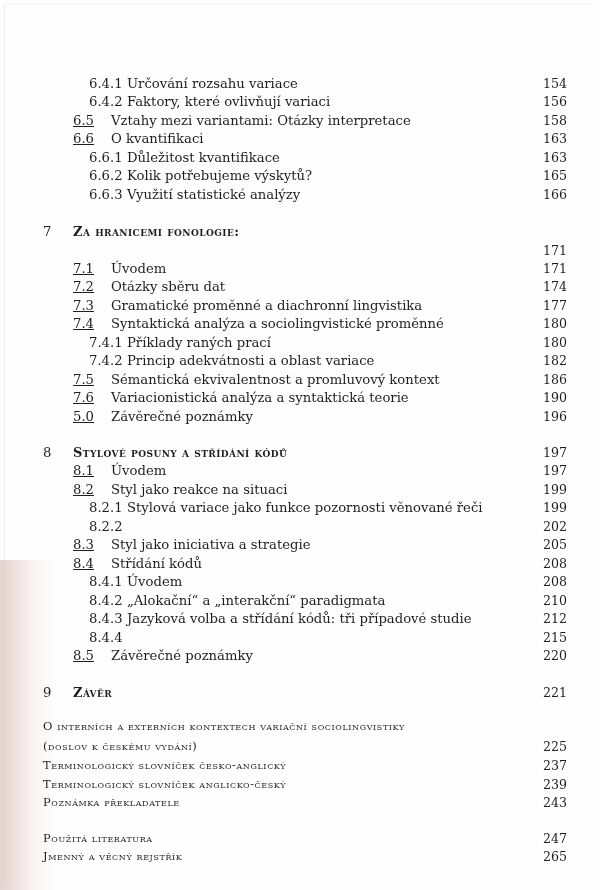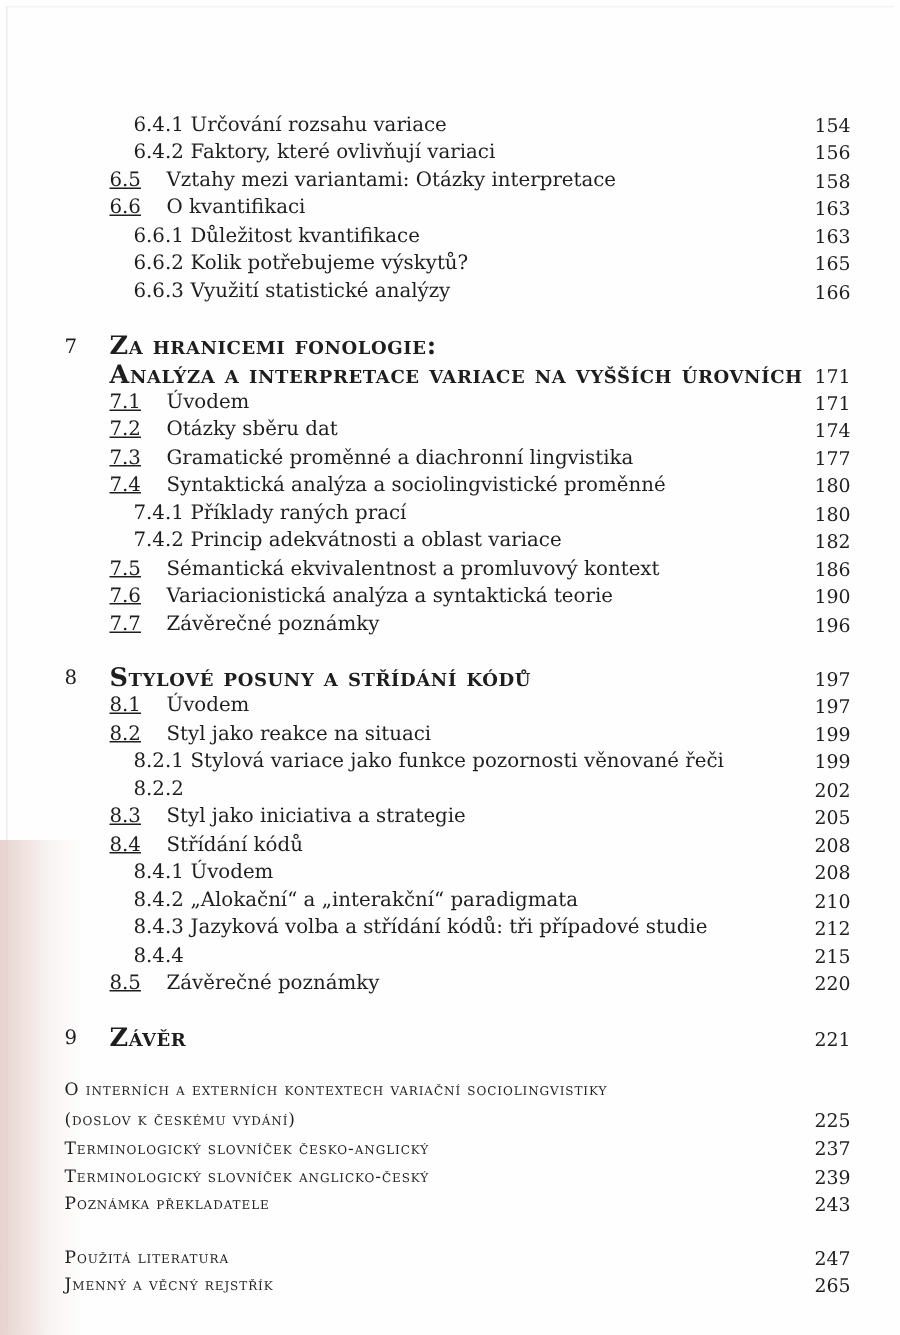--- a/index.html
+++ b/index.html
@@ -26,21 +26,21 @@
       font-size: 13.2px; line-height: 19px; white-space: nowrap;
     }
     .num { position: absolute; }
     .title { position: absolute; }
     .page { position: absolute; right: 45px; text-align: right; font-size: 12.6px; }
     .l2 .num { left: 61px; text-decoration: underline; }
     .l2 .title { left: 99px; }
     .l3 .num { left: 77px; }
     .l3 .title { left: 115px; }
     .ch .num { left: 31px; }
-    .ch .title { left: 61px; font-weight: bold; font-variant: small-caps; font-size: 17px; letter-spacing: 0.4px; }
+    .ch .title { left: 61px; font-weight: bold; font-variant: small-caps; font-size: 13px; letter-spacing: 0.4px; }
     .bm .title { left: 31px; font-variant: small-caps; font-size: 11.4px; letter-spacing: 0.6px; text-transform: none; }
   </style>
 </head>
 <body>
 
 <div class="page-border"></div>
 <div class="page-edge"></div>
 
 <div class="toc">
 
@@ -78,21 +78,20 @@
     <span class="num">6.6.3</span>
     <span class="title">Využití statistické analýzy</span>
     <span class="page">166</span>
   </div>
 
   <div class="row ch" style="top:222px">
     <span class="num">7</span>
     <span class="title">Za hranicemi fonologie:</span>
   </div>
   <div class="row ch" style="top:241px">
-    <span class="title">Analýza a interpretace variace na vyšších úrovních</span>
     <span class="page">171</span>
   </div>
   <div class="row l2" style="top:259px">
     <span class="num">7.1</span>
     <span class="title">Úvodem</span>
     <span class="page">171</span>
   </div>
   <div class="row l2" style="top:277px">
     <span class="num">7.2</span>
     <span class="title">Otázky sběru dat</span>
@@ -122,21 +121,21 @@
     <span class="num">7.5</span>
     <span class="title">Sémantická ekvivalentnost a promluvový kontext</span>
     <span class="page">186</span>
   </div>
   <div class="row l2" style="top:388px">
     <span class="num">7.6</span>
     <span class="title">Variacionistická analýza a syntaktická teorie</span>
     <span class="page">190</span>
   </div>
   <div class="row l2" style="top:407px">
-    <span class="num">7.7</span>
+    <span class="num">5.0</span>
     <span class="title">Závěrečné poznámky</span>
     <span class="page">196</span>
   </div>
 
   <div class="row ch" style="top:443px">
     <span class="num">8</span>
     <span class="title">Stylové posuny a střídání kódů</span>
     <span class="page">197</span>
   </div>
   <div class="row l2" style="top:461px">

